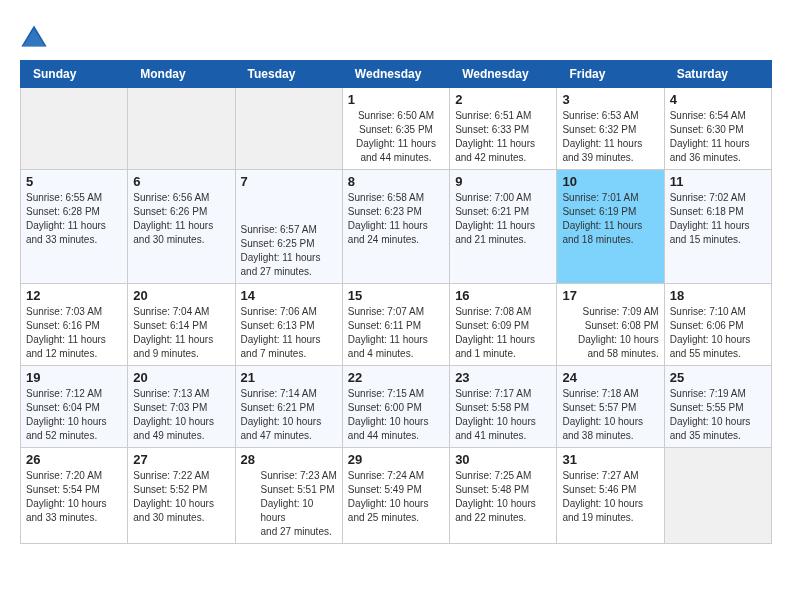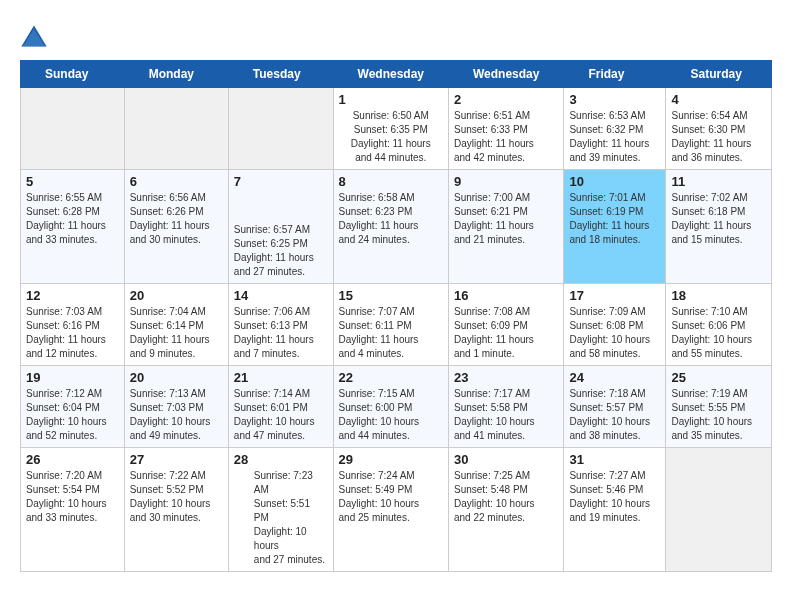--- a/index.html
+++ b/index.html
@@ -50,21 +50,21 @@
     }
     .calendar {
       width: 100%;
       border-collapse: collapse;
       font-size: 11px;
     }
     .calendar th {
       background-color: #1a5dab;
       color: #fff;
       text-align: left;
-      padding: 6px 24px;
+      padding: 6px 12px;
       font-size: 12px;
       font-weight: bold;
       border: 1px solid #1a5dab;
     }
     .calendar td {
       border: 1px solid #ccc;
       vertical-align: top;
       padding: 4px 5px;
       width: 107px;
       min-height: 80px;
@@ -244,21 +244,21 @@
         </td>
         <td>
           <span class="day-num">16</span>
           <div class="day-info" style="white-space: pre-line;">Sunrise: 7:08 AM
 Sunset: 6:09 PM
 Daylight: 11 hours
 and 1 minute.</div>
         </td>
         <td>
           <span class="day-num">17</span>
-          <div class="day-info" style="white-space: pre-line;">Sunrise: 7:09 AM
+          <div class="day-info" style="white-space: pre-line; text-align: right;">Sunrise: 7:09 AM
 Sunset: 6:08 PM
 Daylight: 10 hours
 and 58 minutes.</div>
         </td>
         <td>
           <span class="day-num">18</span>
           <div class="day-info" style="white-space: pre-line;">Sunrise: 7:10 AM
 Sunset: 6:06 PM
 Daylight: 10 hours
 and 55 minutes.</div>
@@ -275,21 +275,21 @@
         <td style="background: rgb(245, 248, 255);">
           <span class="day-num">20</span>
           <div class="day-info" style="white-space: pre-line;">Sunrise: 7:13 AM
 Sunset: 7:03 PM
 Daylight: 10 hours
 and 49 minutes.</div>
         </td>
         <td style="background: rgb(245, 248, 255);">
           <span class="day-num">21</span>
           <div class="day-info" style="white-space: pre-line;">Sunrise: 7:14 AM
-Sunset: 6:01 PM
+Sunset: 6:21 PM
 Daylight: 10 hours
 and 47 minutes.</div>
         </td>
         <td style="background: rgb(245, 248, 255);">
           <span class="day-num">22</span>
           <div class="day-info" style="white-space: pre-line;">Sunrise: 7:15 AM
 Sunset: 6:00 PM
 Daylight: 10 hours
 and 44 minutes.</div>
         </td>

